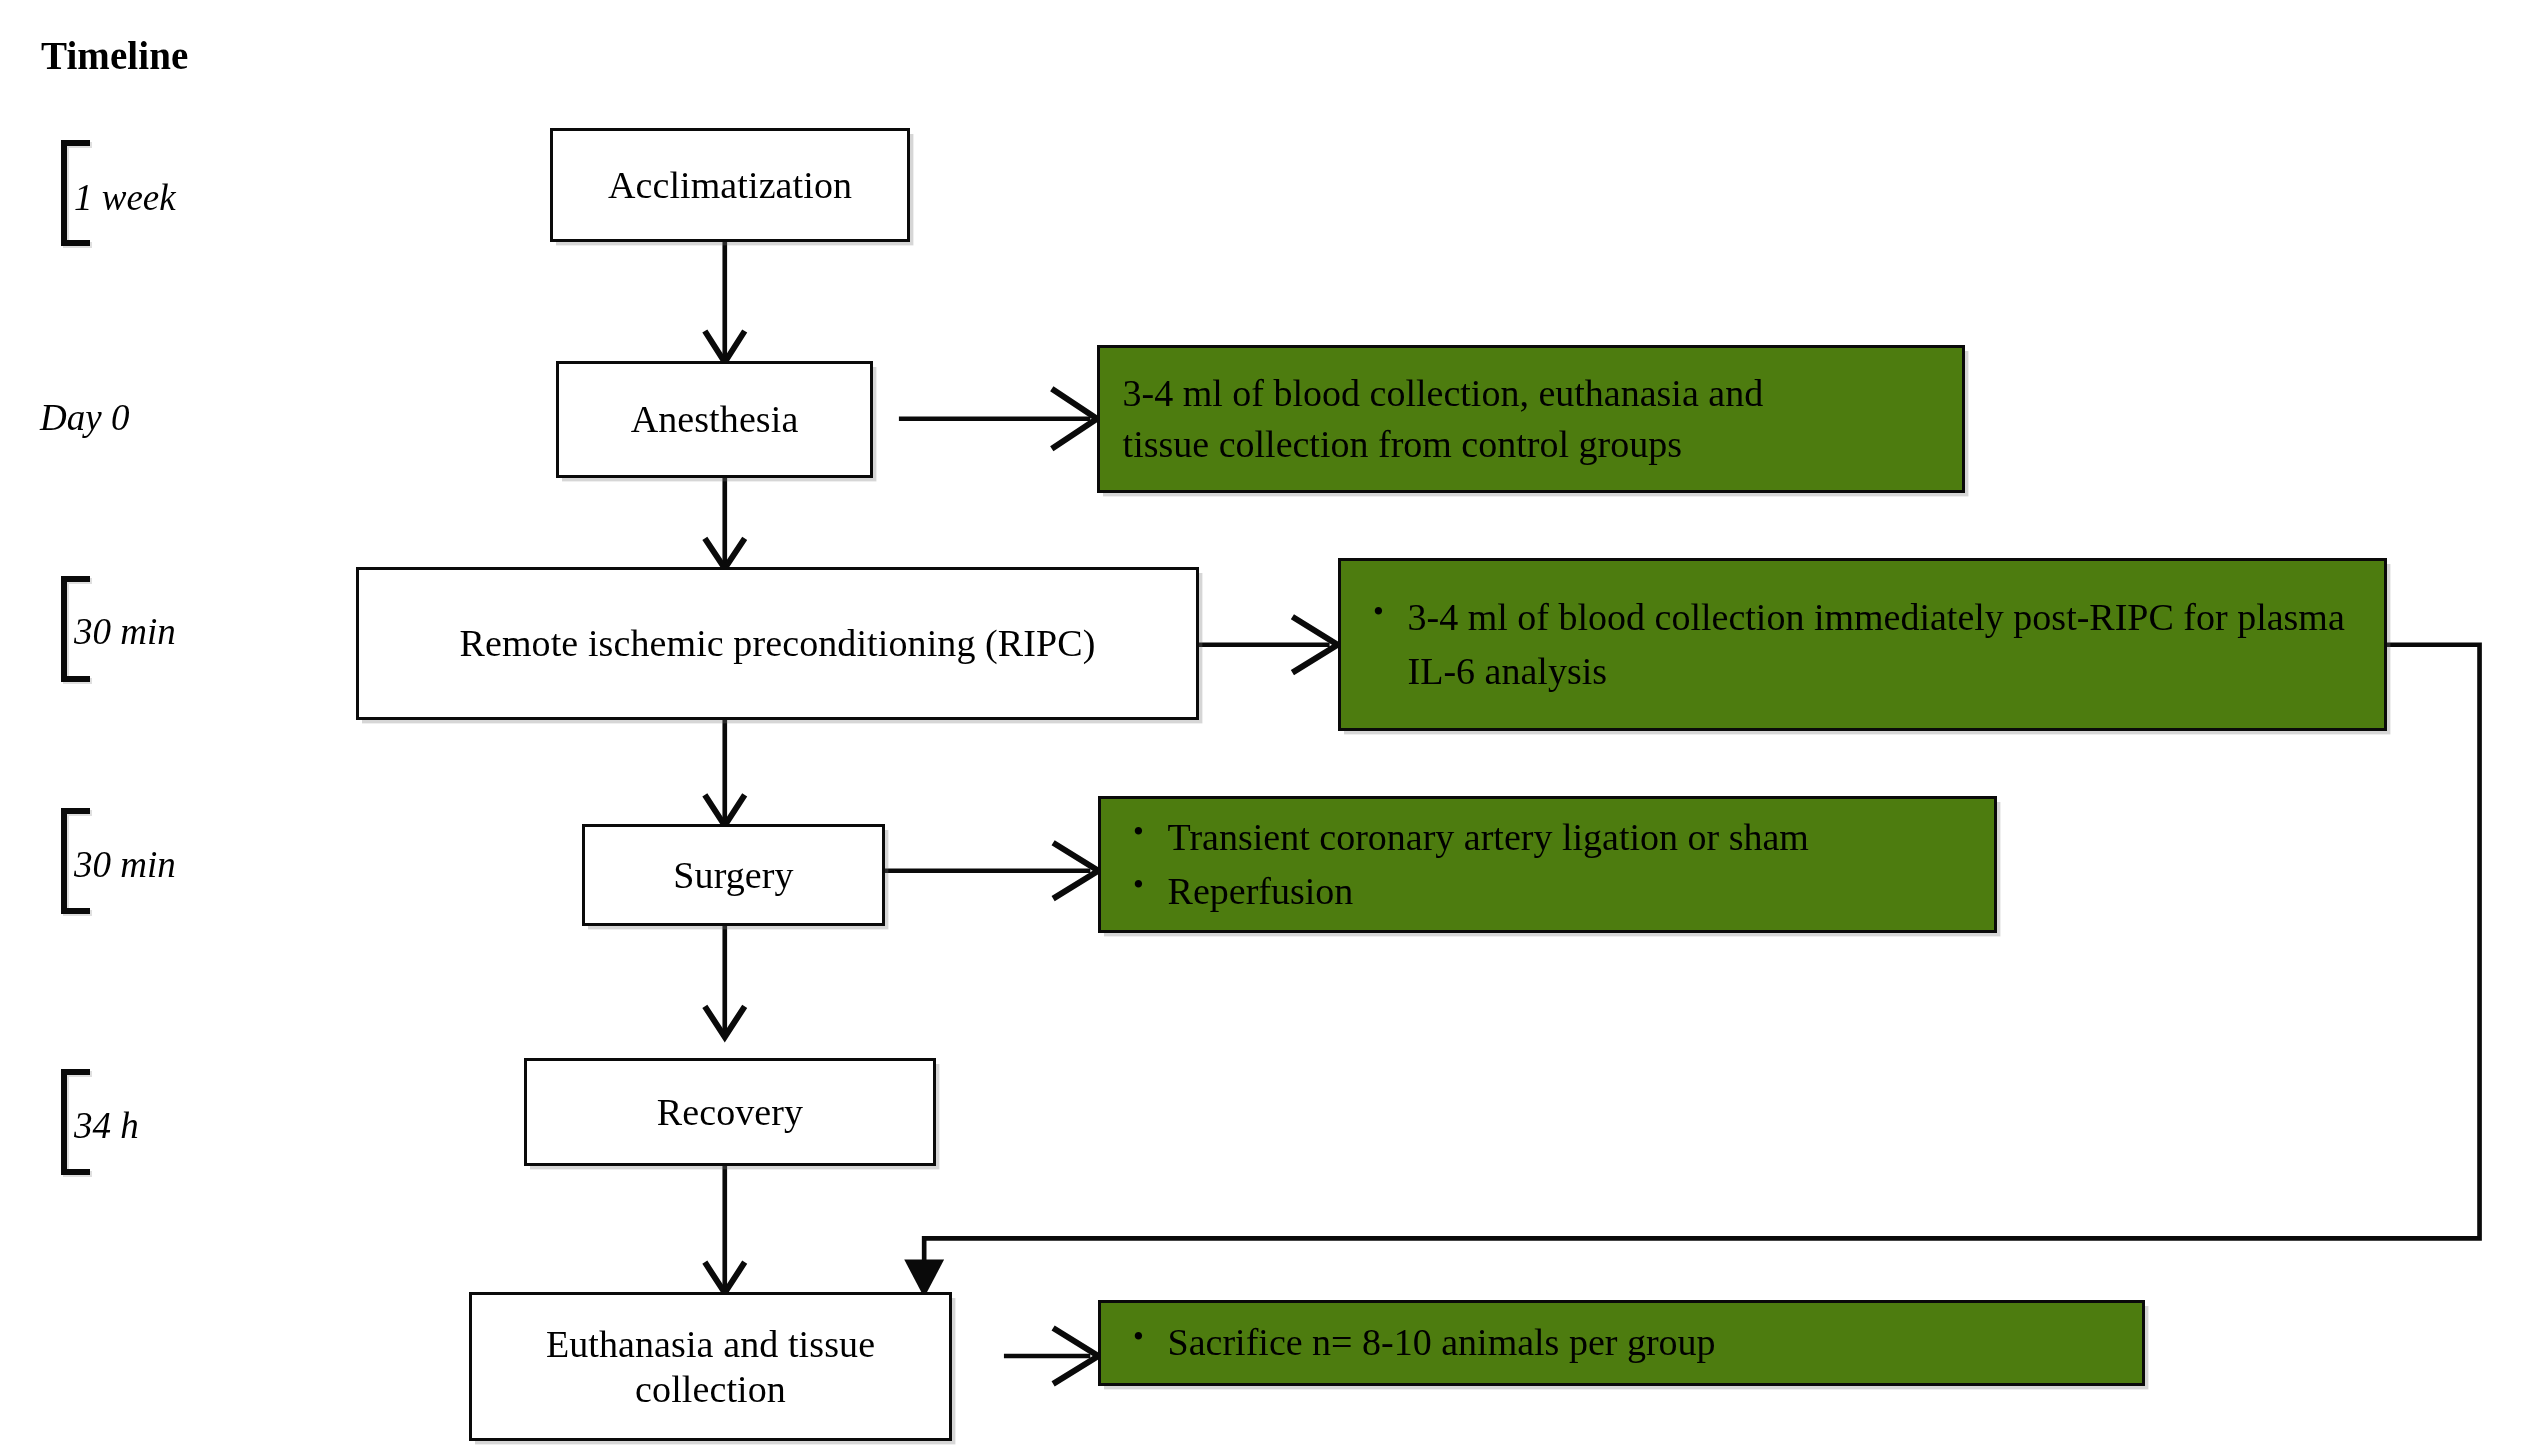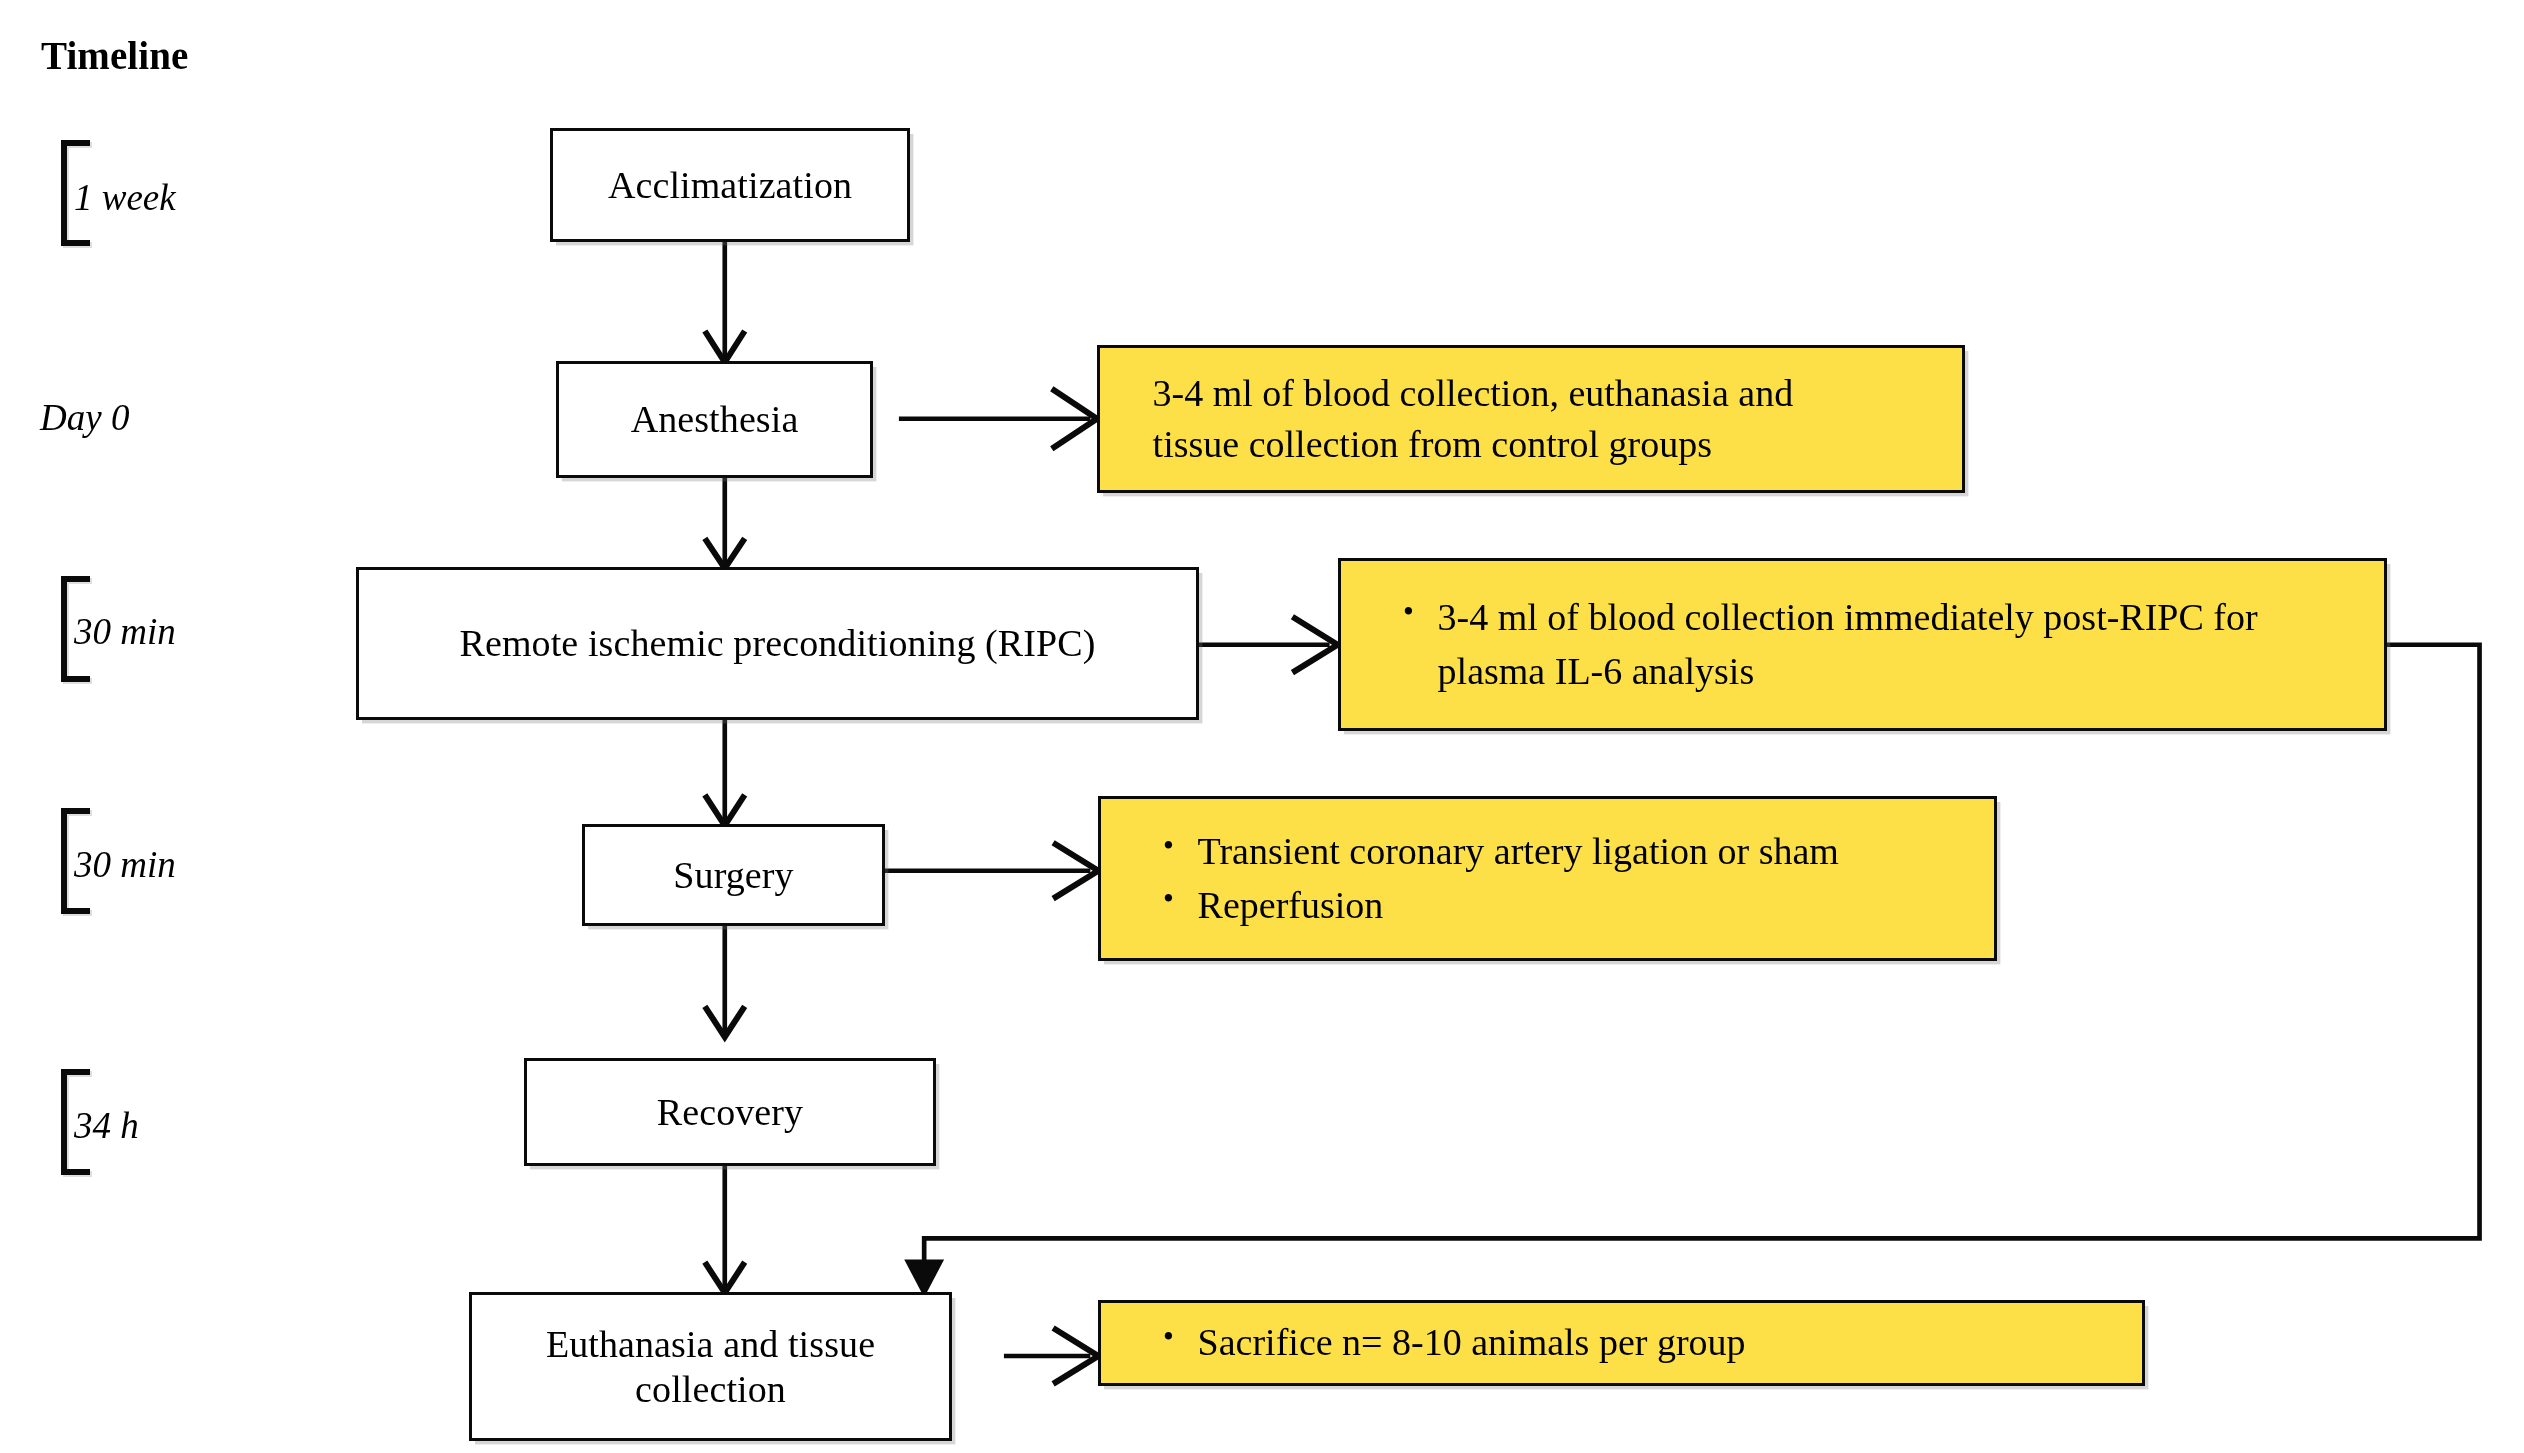--- a/index.html
+++ b/index.html
@@ -37,27 +37,26 @@
   .node .label {
     font-size: 38px;
     line-height: 1.16;
     text-align: center;
     letter-spacing: 0.1px;
     padding: 0 9.3px;
   }
   .side {
     position: absolute;
     box-sizing: border-box;
-    background: #fde047;
+    background: #4d7c0f;
     border: 3.3px solid #0a0a0a;
     display: flex;
     align-items: center;
     box-shadow: 4.7px 4.7px 0 -1.3px rgba(120,120,120,0.30);
     z-index: 3;
-    padding-left: 30px;
   }
   .side .body {
     font-size: 38px;
     line-height: 1.34;
     text-align: left;
     padding: 0 22.6px;
     width: 100%;
   }
   .bullets {
     list-style: none;
@@ -214,21 +213,21 @@
   </div>
 
   <div class="side" style="left:1338px; top:558px; width:1049px; height:173px;">
     <div class="body">
       <ul class="bullets">
         <li>3-4 ml of blood collection immediately post-RIPC for plasma IL-6 analysis</li>
       </ul>
     </div>
   </div>
 
-  <div class="side" style="left:1098px; top:796px; width:899px; height:165px;">
+  <div class="side" style="left:1098px; top:796px; width:899px; height:137px;">
     <div class="body">
       <ul class="bullets">
         <li>Transient coronary artery ligation or sham</li>
         <li>Reperfusion</li>
       </ul>
     </div>
   </div>
 
   <div class="side" style="left:1098px; top:1300px; width:1047px; height:86px;">
     <div class="body">

